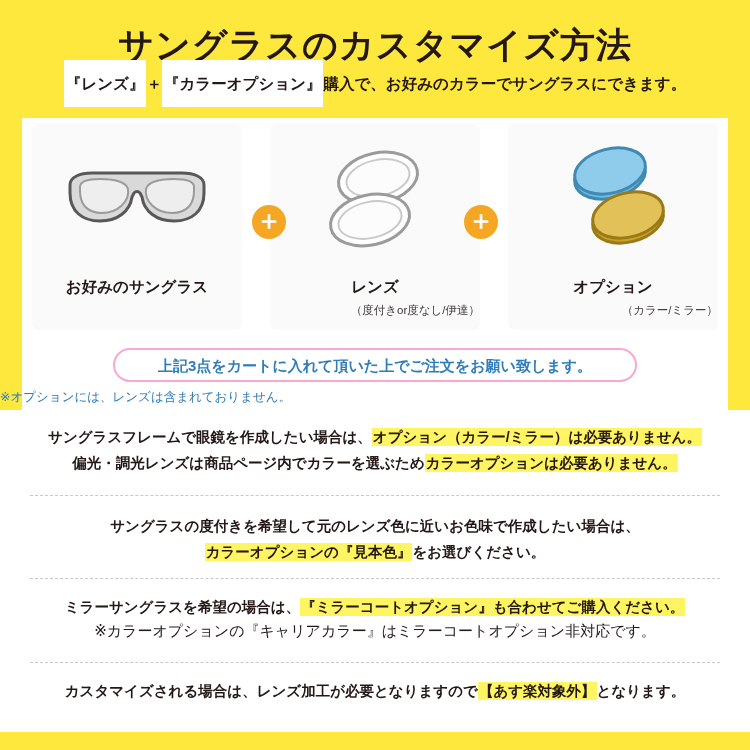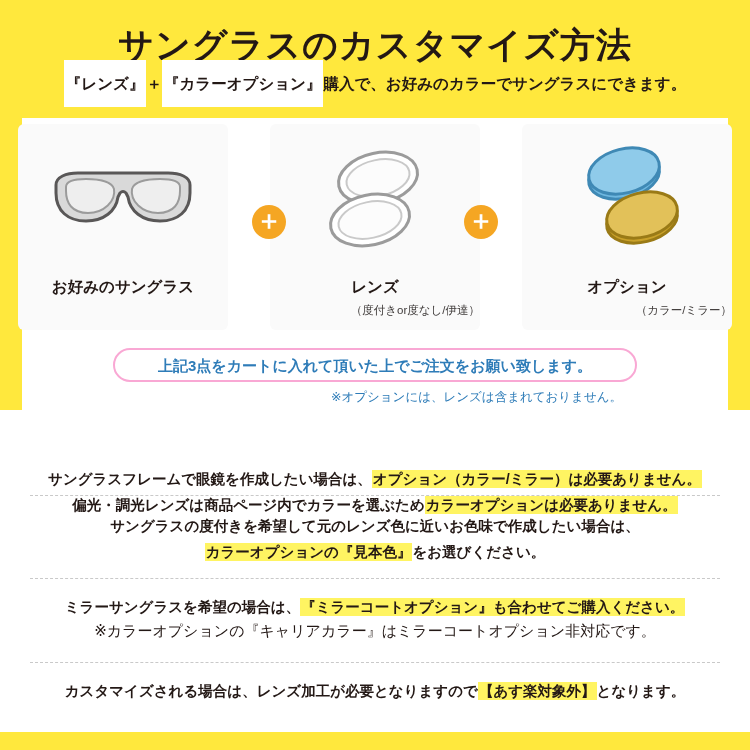--- a/index.html
+++ b/index.html
@@ -54,21 +54,21 @@
   }
 
   
   .cards {
     position: absolute;
     top: 124px; left: 0;
     width: 750px;
     height: 210px;
     display: flex;
     justify-content: center;
-    gap: 42px;
+    gap: 28px;
   }
   .card {
     width: 210px;
     height: 206px;
     background: #fafafa;
     border-radius: 6px;
     position: relative;
   }
   .card-art {
     position: absolute;
@@ -118,21 +118,21 @@
     border-radius: 17px;
     color: #2e7cb8;
     font-size: 15px;
     font-weight: bold;
     text-align: center;
     line-height: 31px;
   }
   .note-blue {
     position: absolute;
     top: 389px; left: 0; width: 622px;
-    text-align: right;
+    text-align: left;
     font-size: 12.5px;
     color: #2e7cb8;
   }
 
   
   .block {
     position: absolute;
     left: 30px;
     width: 690px;
     text-align: center;
@@ -150,21 +150,21 @@
   }
   .hl { background: #fff462; padding: 1px 1px; }
 
   .divider {
     position: absolute;
     left: 30px;
     width: 690px;
     border-top: 1px dashed #c9c9c9;
   }
 
-  .b1 { top: 424px; margin-top: 42px; }
+  .b1 { top: 424px; }
   .b2 { top: 513px; text-align: center; }
   .b3 { top: 594px; }
   .b4 { top: 678px; }
 
   .d1 { top: 495px; }
   .d2 { top: 578px; }
   .d3 { top: 662px; }
 
   .bottom-band {
     position: absolute;

